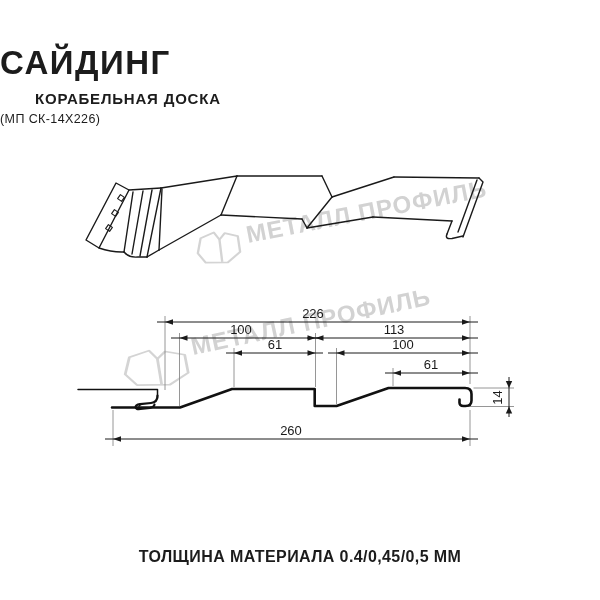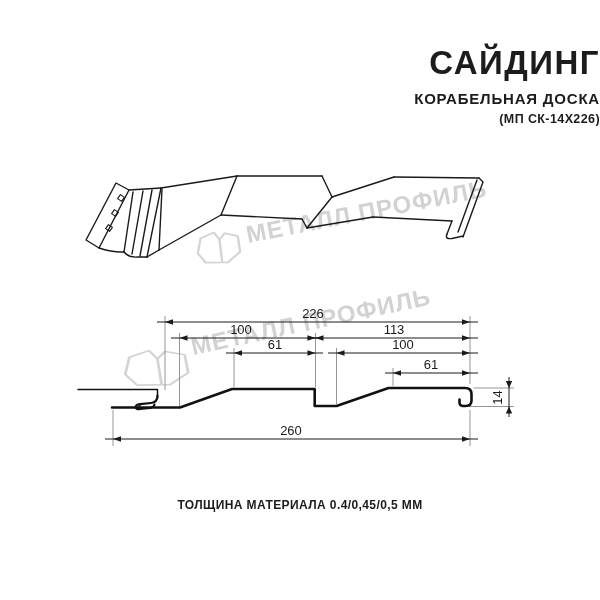--- a/index.html
+++ b/index.html
@@ -1,25 +1,25 @@
 <!DOCTYPE html>
 <html><head>
 <meta charset="utf-8">
 <style>
   html,body{margin:0;padding:0;background:#fff;}
   .page{
     position:relative;width:600px;height:600px;background:#ffffff;overflow:hidden;
     font-family:"Liberation Sans",sans-serif;color:#1c1c1c;
   }
-  .hdr{position:absolute;top:46px;left:0;width:600px;text-align:right;}
+  .hdr{position:absolute;top:46px;left:0;width:600px;text-align:left;}
   .hdr .title{font-size:33px;font-weight:800;letter-spacing:1.5px;line-height:1;}
   .hdr .subtitle{margin-top:11px;font-size:15px;font-weight:700;letter-spacing:.8px;margin-left:35px;}
-  .hdr .model{margin-top:5px;font-size:12.5px;font-weight:700;letter-spacing:.4px;}
-  .ftr{position:absolute;top:498px;left:0;width:600px;text-align:center;
-       font-size:12px;font-weight:600;letter-spacing:.4px;}
+  .hdr .model{margin-top:5px;font-size:12.5px;font-weight:400;letter-spacing:.4px;}
+  .ftr{position:absolute;top:548px;left:0;width:600px;text-align:center;
+       font-size:16px;font-weight:600;letter-spacing:.4px;}
   svg.art{position:absolute;left:0;top:0;}
   svg text{font-family:"Liberation Sans",sans-serif;}
   .dimlbl{font-size:13px;fill:#1a1a1a;}
   .wmtext{font-size:24px;font-weight:700;letter-spacing:1px;fill:#d2d2d2;}
 </style>
 </head>
 <body>
 
 <div class="page">
 

